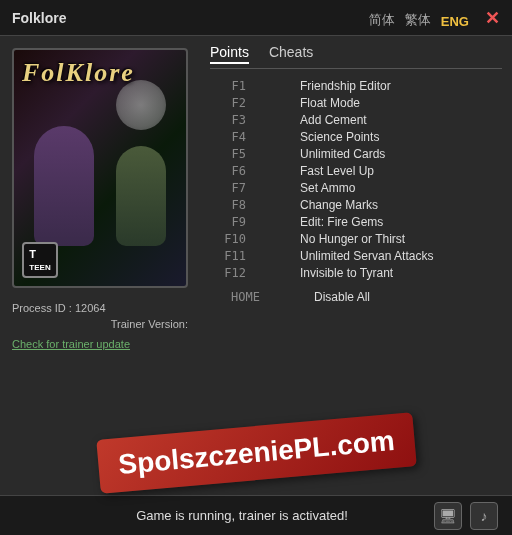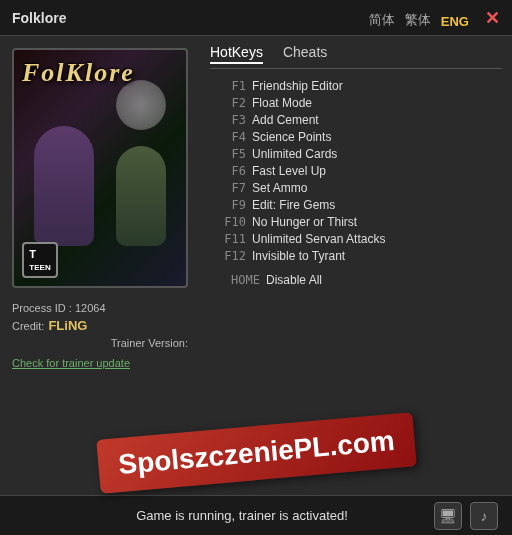--- a/index.html
+++ b/index.html
@@ -206,20 +206,21 @@
     .hotkey-key {
       color: #888;
       font-size: 12px;
       min-width: 36px;
       text-align: right;
       font-family: monospace;
     }
     .hotkey-label {
       color: #ddd;
       font-size: 12px;
+      margin-left: 48px;
     }
 
     #home-row {
       margin-top: 10px;
     }
     #home-row .hotkey-key {
       min-width: 50px;
     }
 
     
@@ -307,33 +308,29 @@
       <div class="img-decor figure1"></div>
       <div class="img-decor figure2"></div>
       <span class="folklore-text">FolKlore</span>
       <div class="rating-box">
         <span>T<br><span style="font-size:8px">TEEN</span></span>
       </div>
     </div>
 
     <div id="process-info">
       <p>Process ID : 12064</p>
-      <div id="credit-line">
-        <span>Credit:</span>
-        <span class="credit-name">FLiNG</span>
-      </div>
       <p id="trainer-version">Trainer Version:</p>
       <a id="check-update">Check for trainer update</a>
     </div>
   </div>
 
   <div id="right-panel">
 
     <div id="tabs">
-      <span class="tab active">HotKeys</span>
+      <span class="tab active">Points</span>
       <span class="tab">Cheats</span>
     </div>
 
     <div id="hotkey-list">
 
     <div class="hotkey-row">
           <span class="hotkey-key">F1</span>
           <span class="hotkey-label">Friendship Editor</span>
         </div>
         <div class="hotkey-row">
@@ -352,20 +349,24 @@
           <span class="hotkey-key">F5</span>
           <span class="hotkey-label">Unlimited Cards</span>
         </div>
         <div class="hotkey-row">
           <span class="hotkey-key">F6</span>
           <span class="hotkey-label">Fast Level Up</span>
         </div>
         <div class="hotkey-row">
           <span class="hotkey-key">F7</span>
           <span class="hotkey-label">Set Ammo</span>
+        </div>
+        <div class="hotkey-row">
+          <span class="hotkey-key">F8</span>
+          <span class="hotkey-label">Change Marks</span>
         </div>
         <div class="hotkey-row">
           <span class="hotkey-key">F9</span>
           <span class="hotkey-label">Edit: Fire Gems</span>
         </div>
         <div class="hotkey-row">
           <span class="hotkey-key">F10</span>
           <span class="hotkey-label">No Hunger or Thirst</span>
         </div>
         <div class="hotkey-row">

